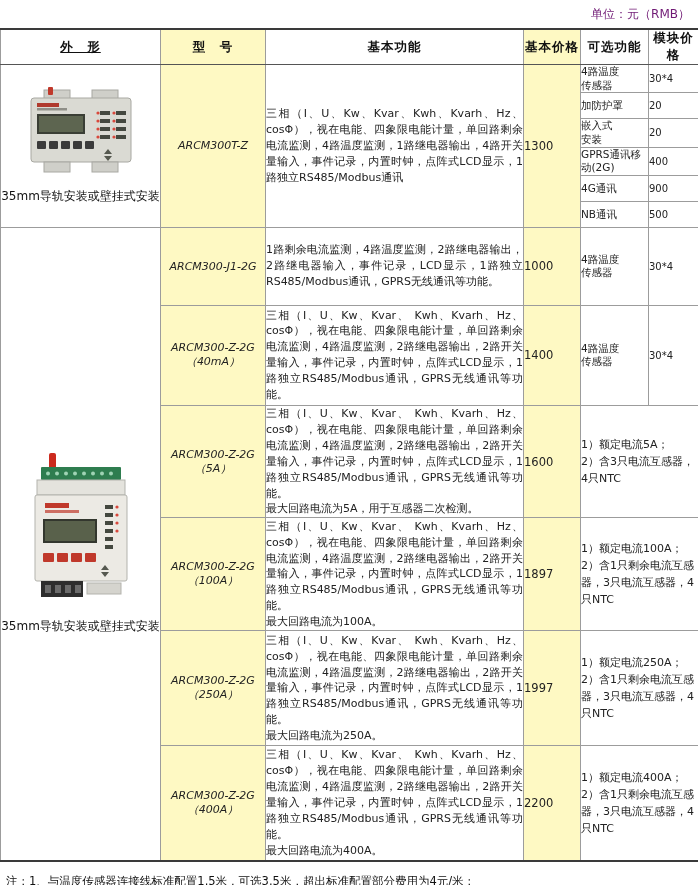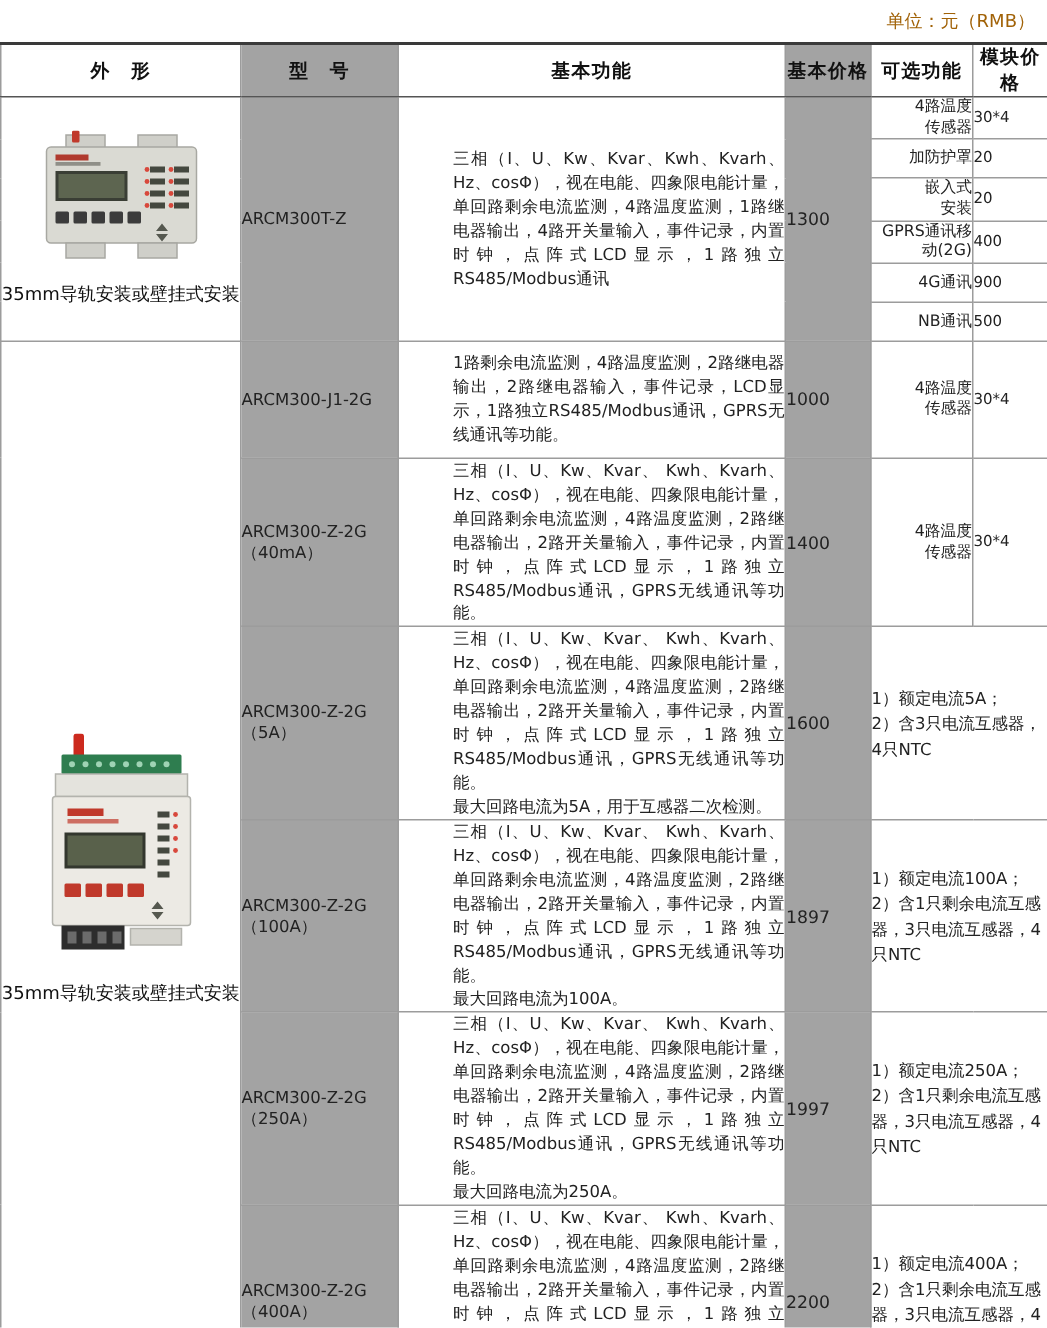--- a/index.html
+++ b/index.html
@@ -2,51 +2,51 @@
 <html><head>
 <meta charset="utf-8">
 <style>
   html,body{margin:0;padding:0;}
   body{
     width:698px;height:885px;background:#ffffff;
     font-family:"DejaVu Sans","Liberation Sans",sans-serif;
     color:#1c1c1c;overflow:hidden;
   }
   .unit-label{
-    text-align:right;font-size:12px;padding:6px 8px 5px 0;color:#a16207;
+    text-align:right;font-size:12px;padding:6px 8px 5px 0;color:#701a75;
   }
   table.price-table{
     border-collapse:collapse;table-layout:fixed;width:698px;
     border-top:2px solid #3a3a3a;border-bottom:2px solid #3a3a3a;
   }
   .price-table th,.price-table td{
     border:1px solid #9c9c9c;padding:0;
   }
   .price-table thead th{
     height:30px;font-size:12.5px;font-weight:600;color:#111;
     border-bottom:1px solid #555;letter-spacing:1px;
   }
-  .shaded{background:#a3a3a3;}
+  .shaded{background:#fef9c3;}
   .shape-cell{
-    border-left:none;text-align:center;vertical-align:middle;background:#fff;
+    border-left:none;text-align:center;vertical-align:middle;background:#fff;text-decoration:underline;
   }
   .model-cell{
-    vertical-align:middle;font-size:11px;color:#222;
+    text-align:center;vertical-align:middle;font-size:11px;color:#222;font-style:italic;
   }
   .func-cell{vertical-align:middle;padding:5px 8px;}
   .func-text{
     font-size:11px;line-height:1.45;text-align:justify;
-    white-space:pre-line;color:#222;padding-left:36px;
+    white-space:pre-line;color:#222;
   }
   .price-cell{
     text-align:left;vertical-align:middle;font-size:11.5px;color:#222;
   }
   .opt-cell{
     font-size:10.5px;line-height:1.3;padding:2px 3px 2px 7px;
-    vertical-align:middle;white-space:pre-line;color:#222;text-align:right;
+    vertical-align:middle;white-space:pre-line;color:#222;
   }
   .mod-cell{
     text-align:left;vertical-align:middle;font-size:10px;color:#222;
   }
   .opt-span-cell{
     font-size:11px;line-height:1.55;padding:4px 4px 4px 8px;
     vertical-align:middle;white-space:pre-line;color:#222;
   }
   tr.r-sub{height:26px;}
   tr.r2{height:78px;}

